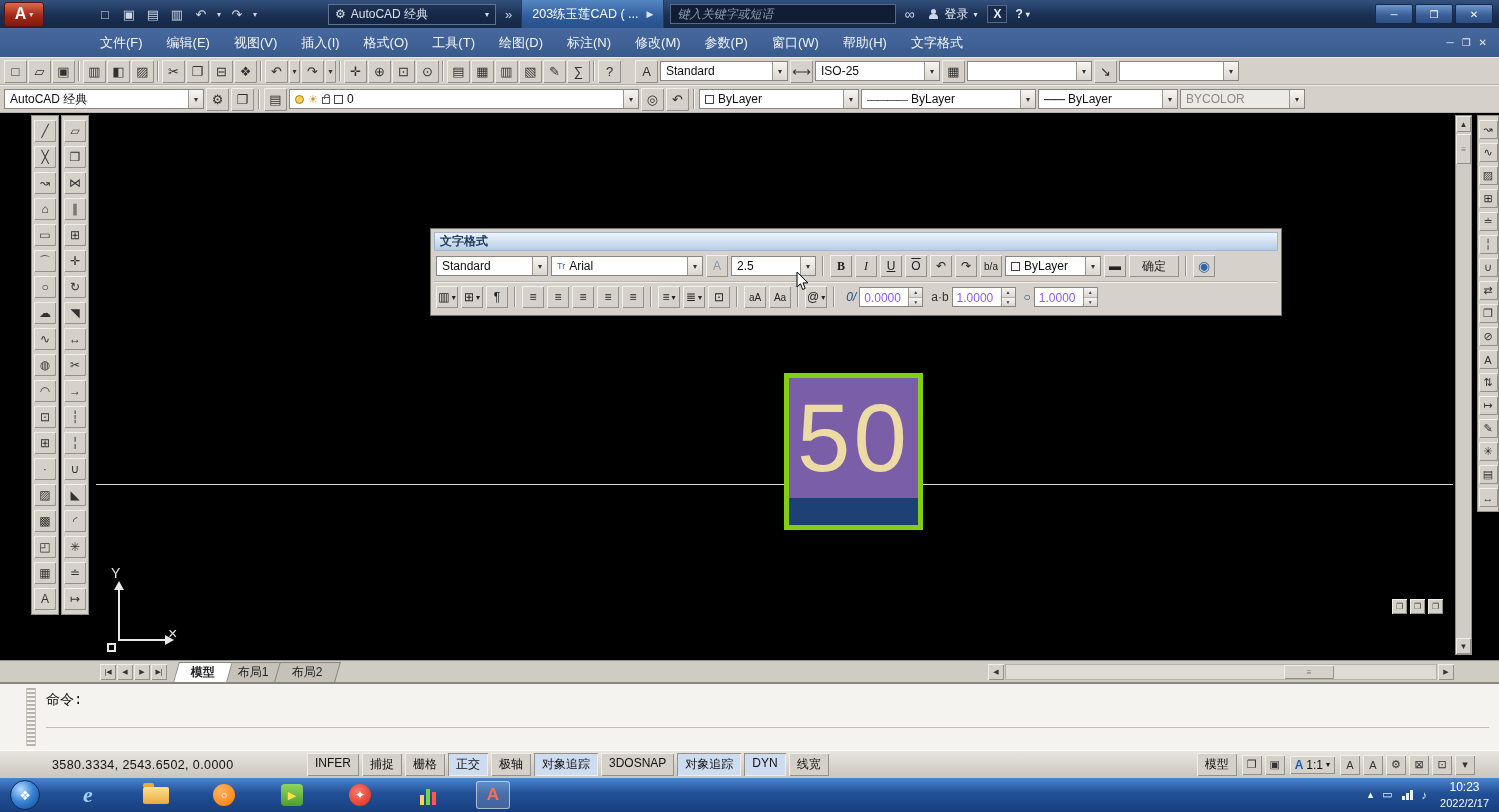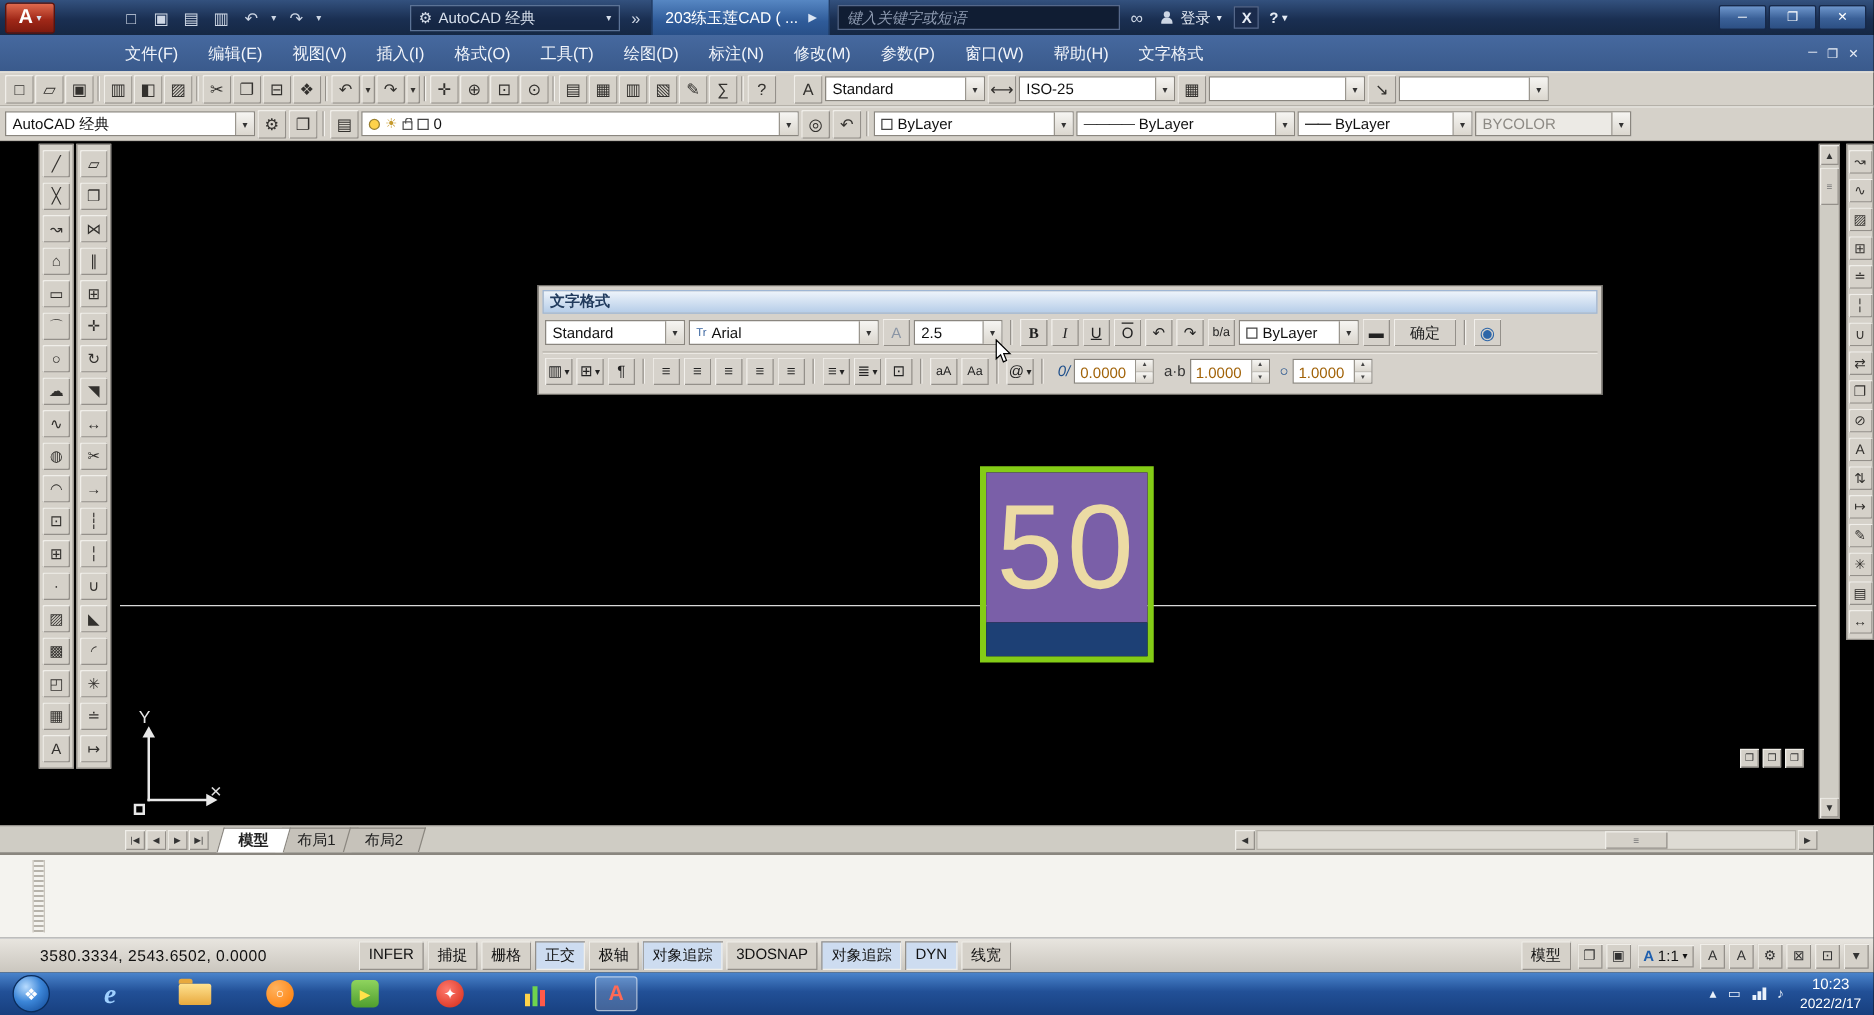--- a/index.html
+++ b/index.html
@@ -90,27 +90,27 @@
 .tfbtn{min-width:22px;height:22px;background:#d6d2cb;box-shadow:inset 1px 1px 0 #f2f0ec,inset -1px -1px 0 #94908a;display:flex;align-items:center;justify-content:center;font-size:12px;color:#222;flex-shrink:0;gap:2px;padding:0 2px}
 .tfbtn.bld{font-family:"Liberation Serif",serif;font-weight:bold}
 .tfbtn.ita{font-family:"Liberation Serif",serif;font-style:italic}
 .tfbtn.und{text-decoration:underline}
 .tfbtn.ovr{text-decoration:overline}
 .tfbtn.dis{color:#8a95a5}
 .tfbtn.blue{color:#2d66a8;font-size:14px}
 .tfbtn.sm{font-size:10px}
 .tfsep{width:2px;height:20px;border-left:1px solid #94908a;border-right:1px solid #f2f0ec;margin:0 3px;flex-shrink:0}
 .tfok{min-width:50px}
-.cw1{width:112px}.cw2{width:152px}.cw3{width:71px}.cw4{width:96px}
+.cw1{width:112px}.cw2{width:152px}.cw3{width:85px}.cw4{width:96px}
 .tt{font-size:9px;color:#3b66a0;flex-shrink:0}
 .tflabel{font-size:12px;margin-left:5px;flex-shrink:0;color:#333}
 .tflabel.obl{color:#20508c;font-style:italic}
 .tflabel.wid{color:#20508c}
 .spin{width:64px;height:20px;background:#fff;border:1px solid #8a867f;display:flex;flex-shrink:0}
-.spin .val{flex:1;font-size:12px;padding:3px 0 0 4px;color:#a16207}
+.spin .val{flex:1;font-size:12px;padding:3px 0 0 4px;color:#8b5cf6}
 .spin .ud{width:14px;border-left:1px solid #9a968e;display:flex;flex-direction:column}
 .spin .ud span{flex:1;display:flex;align-items:center;justify-content:center;font-size:5px;color:#444;background:linear-gradient(#f6f5f2,#dbd7cf)}
 .spin .ud span:first-child{border-bottom:1px solid #b5b1a9}
 
 .tabsrow{position:absolute;top:660px;left:0;width:1499px;height:22px;background:#cfccc4;border-top:1px solid #94908a}
 .tnav{position:absolute;left:100px;top:3px;display:flex;gap:1px}
 .tnbtn{min-width:16px;height:16px;padding:0 2px;font-size:7px;display:flex;align-items:center;justify-content:center;background:#d5d1c9;box-shadow:inset 1px 1px 0 #f0eee9,inset -1px -1px 0 #94908a;color:#333;white-space:nowrap}
 .tabs{position:absolute;left:176px;bottom:0;display:flex;align-items:flex-end;height:21px}
 .tab{position:relative;padding:0 14px;font-size:12px;color:#222;background:#c6c2ba;border:1px solid #8a867f;border-bottom:none;transform:skewX(-16deg);margin-right:-7px;height:20px;display:flex;align-items:center}
 .tab>span{transform:skewX(16deg);white-space:nowrap}
@@ -118,21 +118,21 @@
 .hsb-left{position:absolute;left:988px;top:3px;width:16px;height:16px}
 .hsb-track{position:absolute;left:1005px;top:3px;width:432px;height:16px;background:#dedbd4;border:1px solid #b5b1a9}
 .hsb-thumb{position:absolute;left:278px;top:0;width:50px;height:14px;background:#d5d1c9;box-shadow:inset 1px 1px 0 #f0eee9,inset -1px -1px 0 #94908a;display:flex;align-items:center;justify-content:center;font-size:8px;color:#777}
 .hsb-right{position:absolute;left:1438px;top:3px;width:16px;height:16px}
 
 .cmdwin{position:absolute;top:682px;left:0;width:1499px;height:68px;background:#f4f3ef;border-top:2px solid #8a867f;font-family:"Liberation Mono",monospace;font-size:14px;color:#111}
 .cmdgrip{position:absolute;left:26px;top:4px;bottom:4px;width:10px;background:repeating-linear-gradient(0deg,#b7b3ab 0 2px,#f4f3ef 2px 4px);border-left:1px solid #c9c5bd;border-right:1px solid #c9c5bd}
 .cmdhist{position:absolute;left:46px;right:10px;top:2px;height:42px;border-bottom:1px solid #c3bfb7;padding-top:5px}
 .cmdinput{position:absolute;left:46px;right:10px;bottom:5px;height:20px}
 
-.statusbar{position:absolute;top:750px;left:0;width:1499px;height:28px;background:linear-gradient(#e8e5df,#cac6be);border-top:1px solid #fff;display:flex;align-items:center;font-size:12px;color:#111;padding:0 4px;gap:3px;white-space:nowrap}
+.statusbar{position:absolute;top:750px;left:0;width:1499px;height:28px;background:linear-gradient(#e8e5df,#cac6be);border-top:1px solid #fff;display:flex;align-items:center;font-size:12px;color:#111;padding:0 24px;gap:3px;white-space:nowrap}
 .coords{width:252px;margin-left:28px;font-size:12.5px;letter-spacing:.4px}
 .toggles{display:flex;gap:3px}
 .toggle{padding:3px 8px;background:#d5d1c9;box-shadow:inset 1px 1px 0 #f0eee9,inset -1px -1px 0 #94908a;font-size:12px}
 .toggle.on{background:#cddcf0;box-shadow:inset 1px 1px 0 #94908a,inset -1px -1px 0 #f0eee9}
 .sb-right{margin-left:auto;display:flex;align-items:center;gap:5px}
 .sbico{width:20px;height:20px;display:flex;align-items:center;justify-content:center;font-size:11px;color:#333;background:#d5d1c9;box-shadow:inset 1px 1px 0 #f0eee9,inset -1px -1px 0 #94908a}
 .scalegrp{display:flex;align-items:center;gap:3px;padding:2px 5px;background:#d5d1c9;box-shadow:inset 1px 1px 0 #f0eee9,inset -1px -1px 0 #94908a}
 .scaleA{color:#1f5fae;font-weight:bold}
 
 .taskbar{position:absolute;top:778px;left:0;width:1499px;height:34px;background:linear-gradient(#4a85cd,#225097 45%,#173f7e);display:flex;align-items:center;padding:0 10px;gap:28px}
@@ -557,20 +557,23 @@
       </div>
     <span class="tnbtn hsb-left">◀</span>
     <span class="hsb-track">
       <span class="hsb-thumb">≡</span>
     </span>
     <span class="tnbtn hsb-right">▶</span>
   </div>
 
   <div class="cmdwin">
     <div class="cmdgrip"></div>
+    <div class="cmdhist">
+      <div>命令:</div>
+    </div>
   </div>
 
   <div class="statusbar">
     <span class="coords">3580.3334, 2543.6502, 0.0000</span>
     <div class="toggles">
 
     <span class="toggle">INFER</span>
         <span class="toggle">捕捉</span>
         <span class="toggle">栅格</span>
         <span class="toggle on">正交</span>

